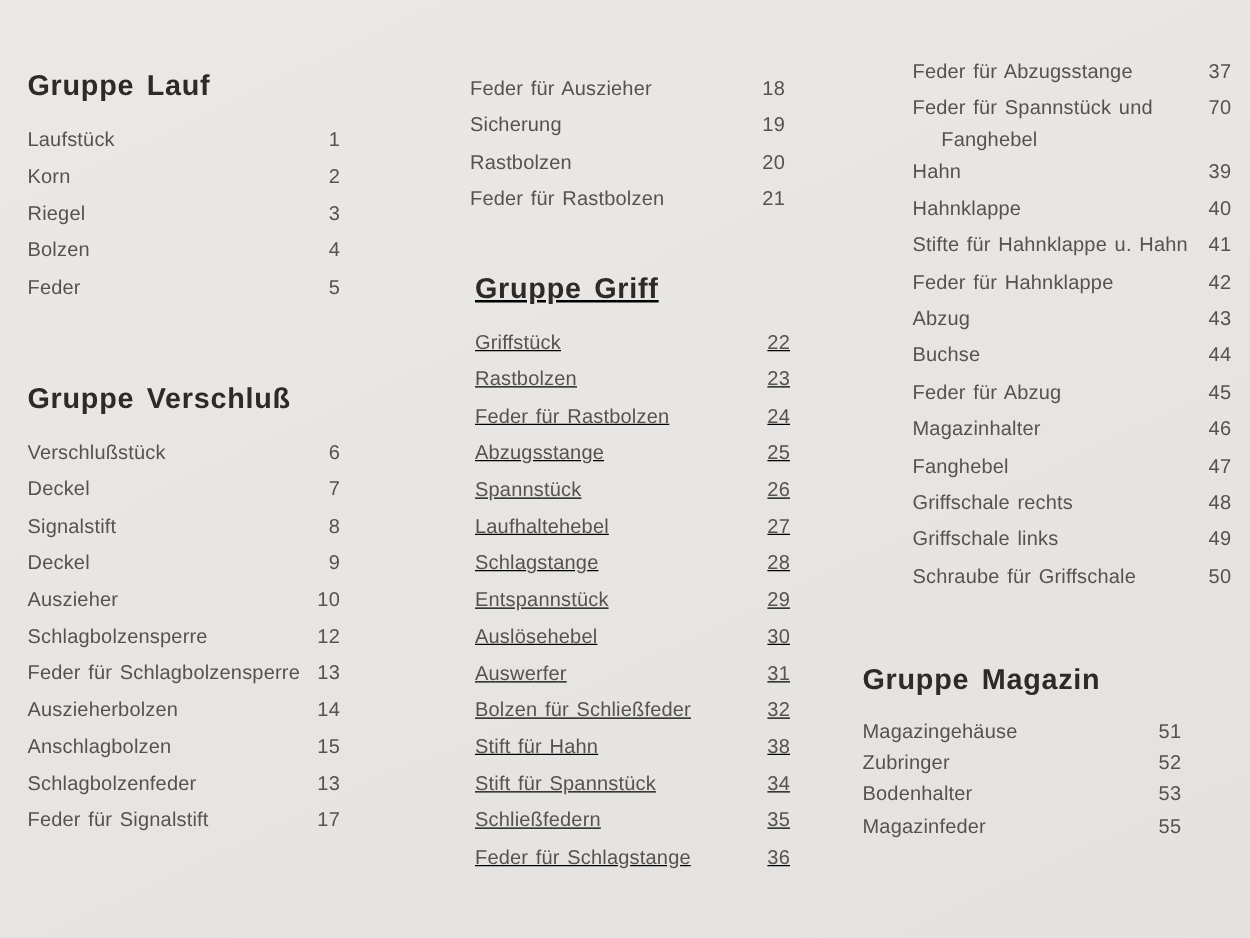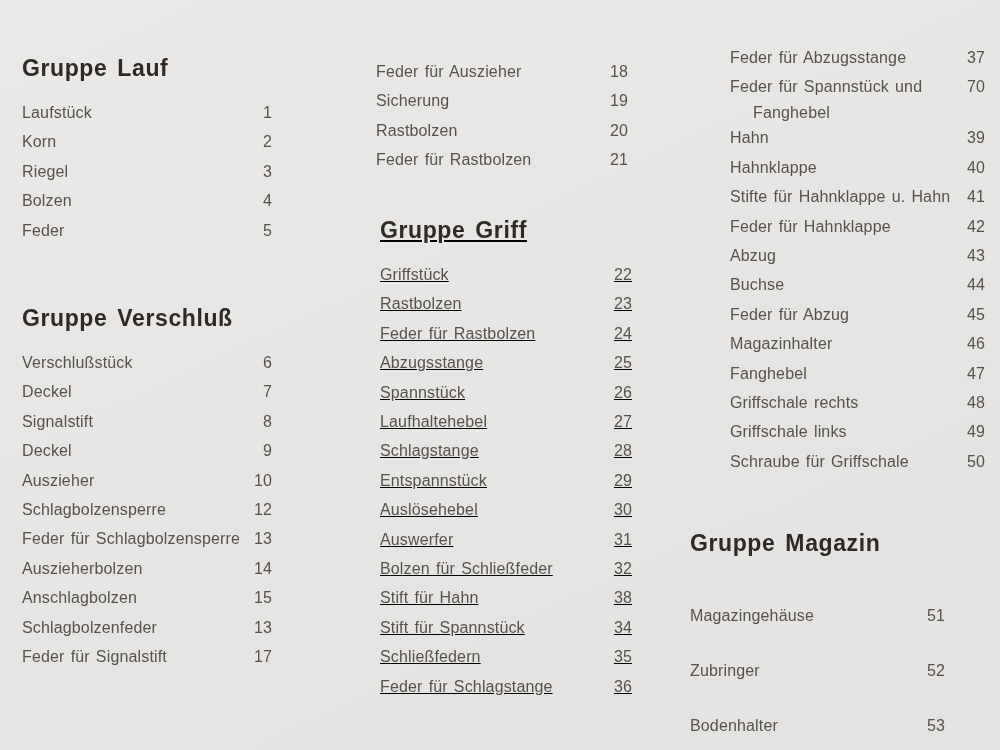--- a/index.html
+++ b/index.html
@@ -51,21 +51,21 @@
   }
   .l2 {
     line-height: 21.5px;
     padding-left: 23px;
   }
   .num {
     flex: 0 0 auto;
     line-height: 29.4px;
     padding-left: 6px;
   }
-  .tight .l1, .tight .num { line-height: 25.2px; margin-top: 30px; }
+  .tight .l1, .tight .num { line-height: 25.2px; }
 </style>
 </head>
 <body>
 
 <div class="page">
 
   <section class="sec" style="left:22px; top:56px; width:250px;">
     <h2 class="group-heading">Gruppe Lauf</h2>
     <div class="rows">
 

